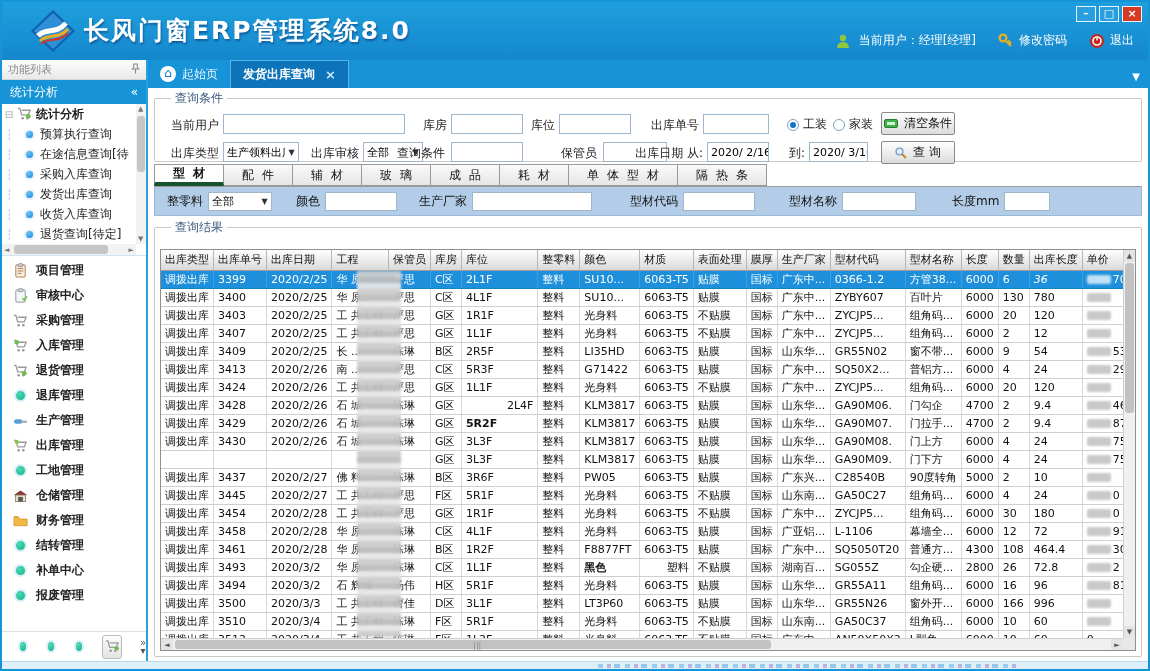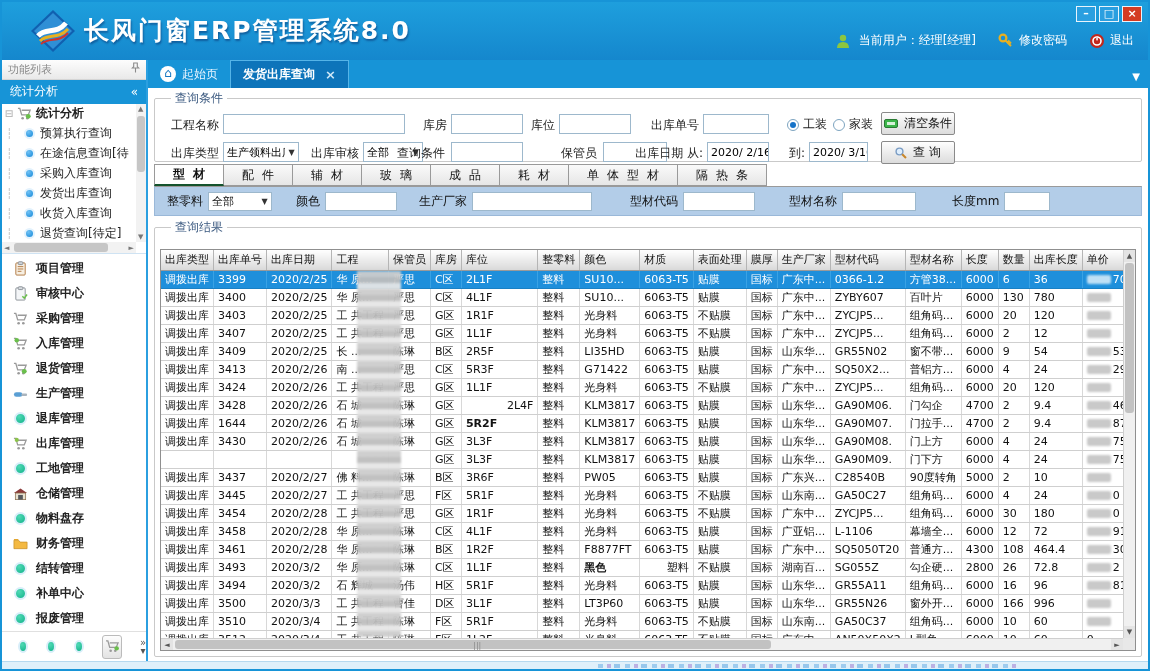--- a/index.html
+++ b/index.html
@@ -64,21 +64,21 @@
   .radio{position:absolute;display:flex;align-items:center;gap:4px;font-size:12px;color:#222;cursor:pointer;}
   .rdot{width:12px;height:12px;border-radius:50%;border:1px solid #7da4c0;background:#fff;position:relative;}
   .rdot.on:after{content:"";position:absolute;left:2px;top:2px;width:6px;height:6px;border-radius:50%;background:#1673c8;}
   .btn{position:absolute;height:23px;border:1px solid #8a8a8a;border-radius:2px;background:linear-gradient(#fefefe,#dcdcdc);font-size:12px;color:#111;display:flex;align-items:center;justify-content:center;gap:6px;cursor:pointer;}
 
   
   .subtabs{margin:2px 6px 0 6px;}
   .subtab-strip{display:flex;height:22px;align-items:flex-end;}
   .subtab{height:22px;border:1px solid #9a9a9a;border-left:none;background:linear-gradient(#fafafa,#e6e6e6);font-size:12px;color:#111;display:flex;align-items:center;justify-content:center;padding:0 10px 0 18px;letter-spacing:8px;cursor:pointer;white-space:nowrap;}
   .subtab:first-child{border-left:1px solid #9a9a9a;}
-  .subtab.active{background:#fff;border-bottom:2px solid #14532d;font-weight:bold;}
+  .subtab.active{background:#fff;border-bottom:4px solid #14532d;font-weight:bold;}
   .filter-panel{height:30px;background:#b3cde8;border:1px solid #9ab8d8;border-top:1px solid #9a9a9a;display:flex;align-items:center;font-size:12px;color:#111;padding-left:12px;}
   .filter-panel .fl{white-space:nowrap;}
   .fi{height:19px;border:1px solid #9db8cc;background:#fff;margin-left:5px;font-size:11px;}
   .fcombo{height:19px;border:1px solid #9db8cc;background:#fff;margin-left:5px;font-size:11px;display:flex;align-items:center;padding-left:3px;}
   .fcombo .arr{margin-left:auto;width:13px;text-align:center;font-size:8px;color:#333;}
 
   
   .rbox{position:relative;margin:3px 6px 0 6px;height:438px;}
   .table-wrap{position:absolute;left:5px;right:5px;top:13px;bottom:5px;border:1px solid #8f8f8f;overflow:hidden;background:#fff;}
   table{border-collapse:collapse;table-layout:fixed;font-size:11px;color:#111;}
@@ -284,32 +284,32 @@
                 <path d="M1 1h2l2 7h7l2-5H5" fill="none" stroke="#9a9a9a" stroke-width="1.4"></path>
                 <circle cx="6" cy="11.5" r="1.4" fill="#9a9a9a"></circle>
                 <circle cx="11" cy="11.5" r="1.4" fill="#9a9a9a"></circle>
                 <circle cx="12" cy="9.5" r="2.6" fill="#6abf4b"></circle>
               </svg>
             </span>
             <span>退货管理</span>
           </div>
           <div class="menu-item">
             <span class="micon">
+              <span class="tealdot"></span>
+            </span>
+            <span>退库管理</span>
+          </div>
+          <div class="menu-item">
+            <span class="micon">
               <svg viewBox="0 0 16 12" width="15" height="12">
                 <rect x="1" y="4" width="9" height="5" rx="2.5" fill="#5a9fd4"></rect>
                 <rect x="9" y="5.5" width="6" height="2.5" rx="1" fill="#aab4bd"></rect>
               </svg>
             </span>
             <span>生产管理</span>
-          </div>
-          <div class="menu-item">
-            <span class="micon">
-              <span class="tealdot"></span>
-            </span>
-            <span>退库管理</span>
           </div>
           <div class="menu-item">
             <span class="micon">
               <svg viewBox="0 0 16 14" width="15" height="14">
                 <path d="M1 1h2l2 7h7l2-5H5" fill="none" stroke="#9a9a9a" stroke-width="1.4"></path>
                 <circle cx="6" cy="11.5" r="1.4" fill="#9a9a9a"></circle>
                 <circle cx="11" cy="11.5" r="1.4" fill="#9a9a9a"></circle>
                 <circle cx="4" cy="2.6" r="2.2" fill="#8bc34a"></circle>
               </svg>
             </span>
@@ -323,26 +323,20 @@
           </div>
           <div class="menu-item">
             <span class="micon">
               <svg viewBox="0 0 16 14" width="15" height="14">
                 <polygon points="8,1 15,6 1,6" fill="#8b3a3a"></polygon>
                 <rect x="2.5" y="6" width="11" height="7" fill="#e8e2d0" stroke="#8b6f4e" stroke-width="0.8"></rect>
                 <rect x="5.5" y="8" width="5" height="5" fill="#55585c"></rect>
               </svg>
             </span>
             <span>仓储管理</span>
-          </div>
-          <div class="menu-item">
-            <span class="micon">
-              <span class="tealdot"></span>
-            </span>
-            <span>物料盘存</span>
           </div>
           <div class="menu-item">
             <span class="micon">
               <svg viewBox="0 0 16 13" width="15" height="13">
                 <path d="M1 3 h5 l1.5 2 H15 v7 H1 z" fill="#f4b942" stroke="#c9912a" stroke-width="0.8"></path>
                 <path d="M1 3 v-1.2 h4.2 l1 1.2 z" fill="#e3a62f"></path>
               </svg>
             </span>
             <span>财务管理</span>
           </div>
@@ -391,21 +385,21 @@
           <span>发货出库查询</span>
           <span class="tabclose">×</span>
         </div>
         <span class="tab-dd">▼</span>
       </div>
 
       <div class="content">
 
         <fieldset class="qbox">
           <legend>查询条件</legend>
-          <span class="ql" style="left:8px;top:10px;width:56px;">工程名称</span>
+          <span class="ql" style="left:8px;top:10px;width:56px;">当前用户</span>
           <input class="qi" style="left: 68px; top: 7px; width: 182px;">
           <span class="ql" style="left:252px;top:10px;width:40px;">库房</span>
           <input class="qi" style="left: 296px; top: 7px; width: 72px;">
           <span class="ql" style="left:372px;top:10px;width:28px;">库位</span>
           <input class="qi" style="left: 404px; top: 7px; width: 72px;">
           <span class="ql" style="left:488px;top:10px;width:56px;">出库单号</span>
           <input class="qi" style="left: 548px; top: 7px; width: 66px;">
           <span class="radio" style="left:632px;top:9px;">
               <span class="rdot on"></span>
               <span>工装</span>
@@ -524,21 +518,21 @@
                     <td style="width: 54px;">整料</td>
                     <td style="width: 42px;">SU10...</td>
                     <td style="width: 42px;">6063-T5</td>
                     <td style="width: 50px;">贴膜</td>
                     <td style="width: 46px;">国标</td>
                     <td style="width: 42px;">广东中...</td>
                     <td style="width: 56px;">0366-1.2</td>
                     <td style="width: 48px;">方管38...</td>
                     <td style="width: 48px;">6000</td>
                     <td style="width: 48px;">6</td>
-                    <td style="width: 48px;">36</td>
+                    <td style="width: 48px; font-style: italic;">36</td>
                     <td style="width: 40px;"><span class="blurpatch"></span>708</td>
                     <td style="width: 30px;">308</td>
                   </tr>
                   <tr>
                     <td style="width: 72px;">调拨出库</td>
                     <td style="width: 48px;">3400</td>
                     <td style="width: 62px;">2020/2/25</td>
                     <td style="width: 66px;">华 原...</td>
                     <td style="width: 56px;">严思</td>
                     <td style="width: 48px;">C区</td>
@@ -684,21 +678,21 @@
                     <td style="width: 56px;">GA90M06.</td>
                     <td style="width: 48px;">门勾企</td>
                     <td style="width: 48px;">4700</td>
                     <td style="width: 48px;">2</td>
                     <td style="width: 48px;">9.4</td>
                     <td style="width: 40px;"><span class="blurpatch"></span>468</td>
                     <td style="width: 30px;">188</td>
                   </tr>
                   <tr>
                     <td style="width: 72px;">调拨出库</td>
-                    <td style="width: 48px;">1644</td>
+                    <td style="width: 48px;">3429</td>
                     <td style="width: 62px;">2020/2/26</td>
                     <td style="width: 66px;">石 城</td>
                     <td style="width: 56px;">陈琳</td>
                     <td style="width: 48px;">G区</td>
                     <td style="width: 48px; font-weight: bold;">5R2F</td>
                     <td style="width: 54px;">整料</td>
                     <td style="width: 42px;">KLM3817</td>
                     <td style="width: 42px;">6063-T5</td>
                     <td style="width: 50px;">贴膜</td>
                     <td style="width: 46px;">国标</td>

